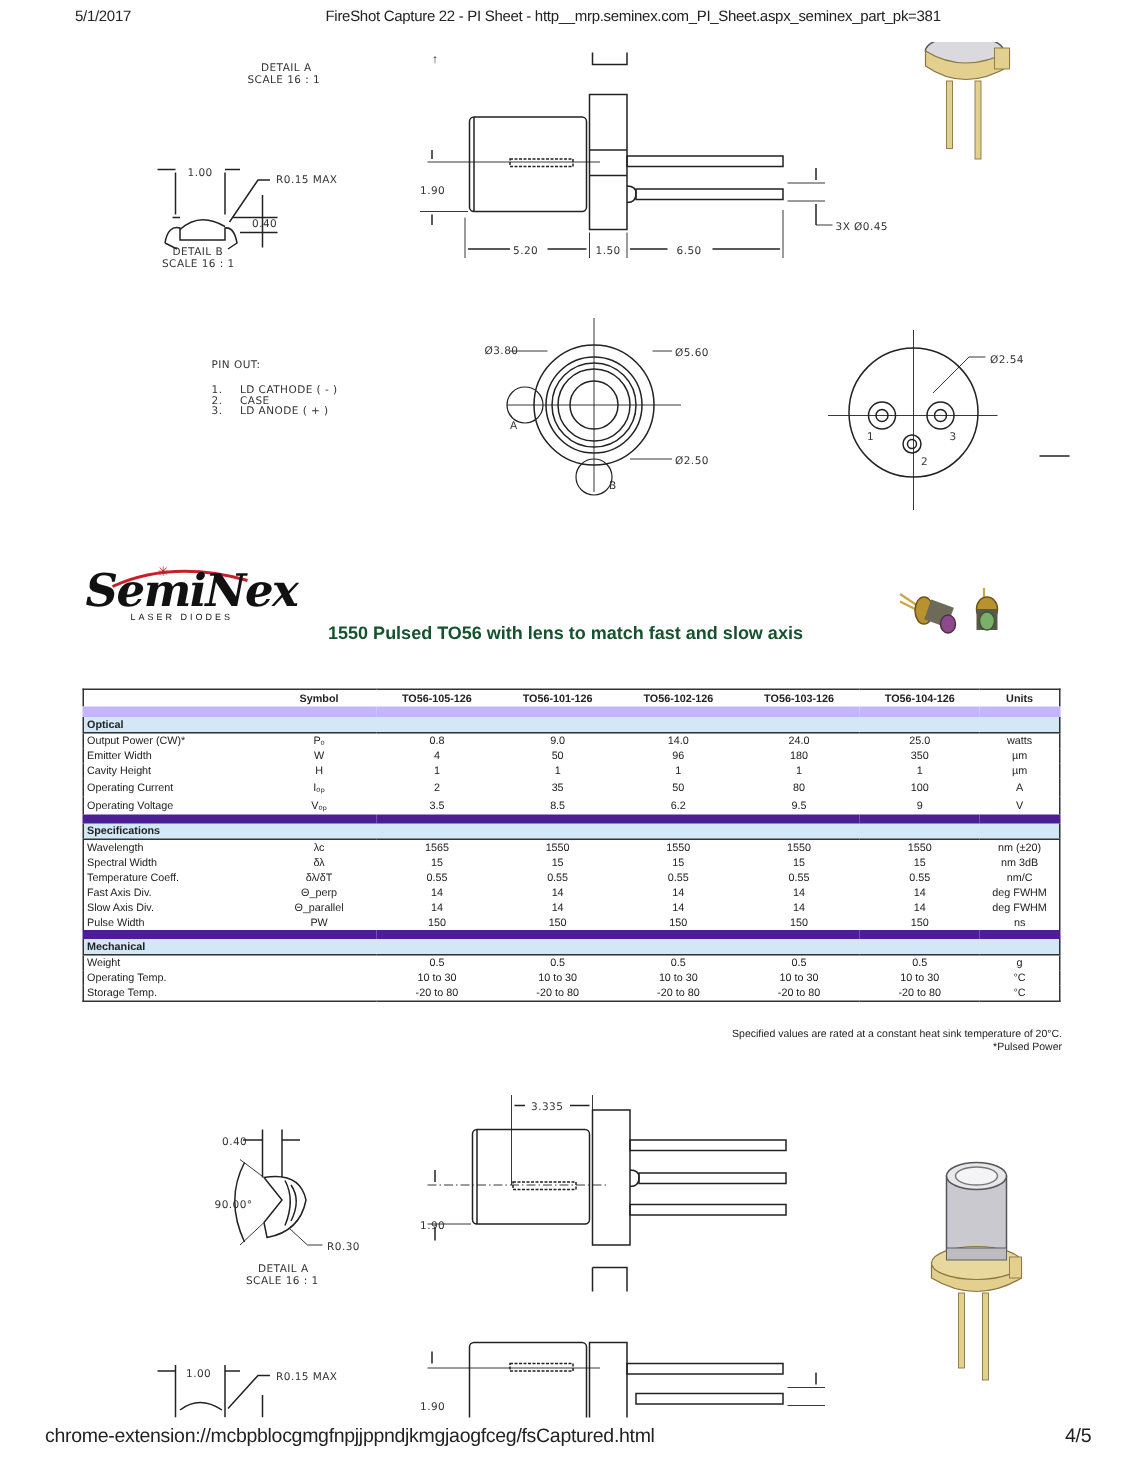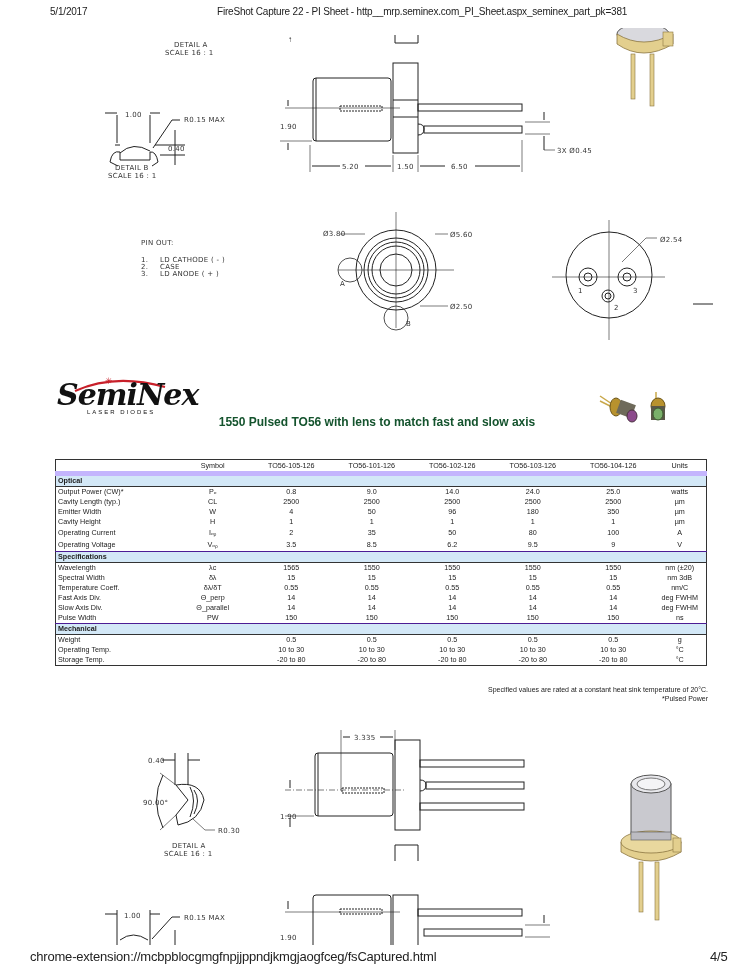--- a/index.html
+++ b/index.html
@@ -11,23 +11,23 @@
   .draw-text { font-family:"DejaVu Sans", sans-serif; font-size:7px; fill:#333; letter-spacing:0.3px; }
   .title { position:absolute; top:373px; left:0; width:754px; text-align:center;
            font-size:12px; font-weight:bold; color:#14532d;margin-top:42px; }
   .logo { position:absolute; left:55px; top:373px; width:120px; height:48px; }
   .logo .brand { position:absolute; left:2px; top:4px; font-family:"DejaVu Serif", serif;
                  font-style:italic; font-weight:bold; font-size:30px; color:#111; letter-spacing:-1px; }
   .logo .sub { position:absolute; left:32px; top:36px; font-size:6px; letter-spacing:2px; color:#111; }
   table.spec { position:absolute; left:55px; top:459px; width:652px; border-collapse:collapse;
                font-size:7.2px; color:#222; border:1px solid #333; }
   table.spec td, table.spec th { padding:0 2px; height:10px; line-height:10px; white-space:nowrap; }
-  table.spec th { font-weight:normal; text-align:center; border-bottom:5px solid #c4b5fd; height:11px; }
+  table.spec th { font-weight:bold; text-align:center; border-bottom:7px solid #c4b5fd; height:11px; }
   table.spec td.c { text-align:center; }
-  table.spec tr.sect td { background:#d3e8f7; font-weight:bold; border-top:1px solid #4c1d95;
+  table.spec tr.sect td { background:#d3e8f7; font-weight:bold; border-top:6px solid #4c1d95;
                           border-bottom:1px solid #333; height:9px; }
   table.spec tr.tall td { height:12px; }
   .notes { position:absolute; right:46px; top:685px; font-size:7px; text-align:right; line-height:9px; color:#222; }
   .pimg { position:absolute; }
 </style>
 </head>
 <body>
 
 <div class="hdr" style="left:30px;">5/1/2017</div>
 <div class="hdr" style="left:197px;">FireShot Capture 22 - PI Sheet - http__mrp.seminex.com_PI_Sheet.aspx_seminex_part_pk=381</div>
@@ -198,30 +198,20 @@
         <td>Output Power (CW)*</td>
         <td class="c">Pₒ</td>
         <td class="c">0.8</td>
         <td class="c">9.0</td>
         <td class="c">14.0</td>
         <td class="c">24.0</td>
         <td class="c">25.0</td>
         <td class="c">watts</td>
       </tr>
       <tr>
-        <td>Cavity Length (typ.)</td>
-        <td class="c">CL</td>
-        <td class="c">2500</td>
-        <td class="c">2500</td>
-        <td class="c">2500</td>
-        <td class="c">2500</td>
-        <td class="c">2500</td>
-        <td class="c">µm</td>
-      </tr>
-      <tr>
         <td>Emitter Width</td>
         <td class="c">W</td>
         <td class="c">4</td>
         <td class="c">50</td>
         <td class="c">96</td>
         <td class="c">180</td>
         <td class="c">350</td>
         <td class="c">µm</td>
       </tr>
       <tr>

